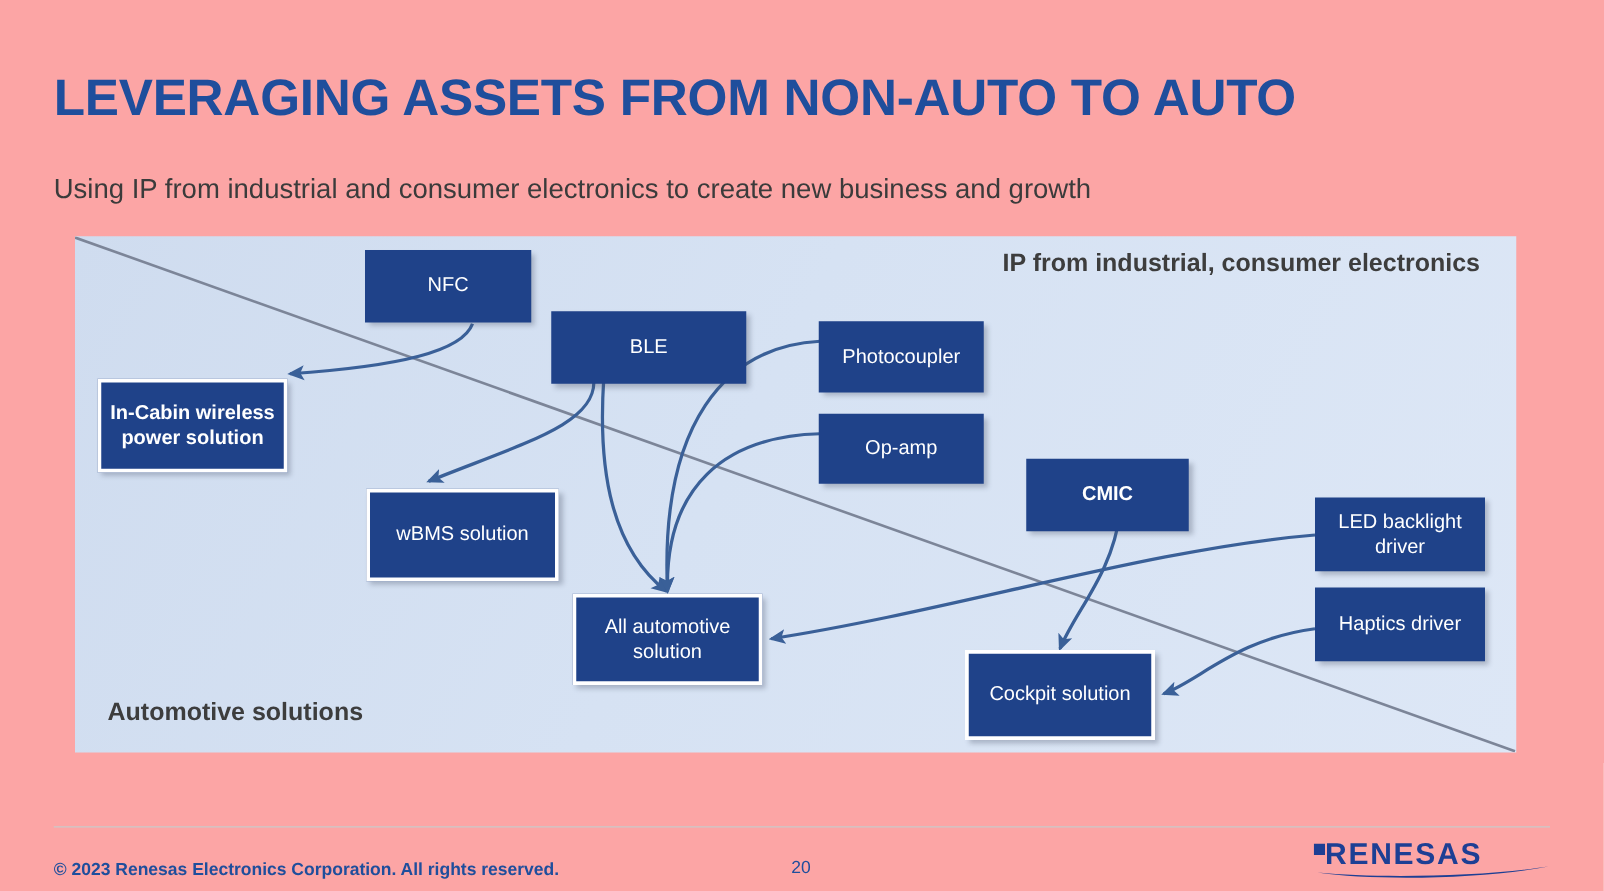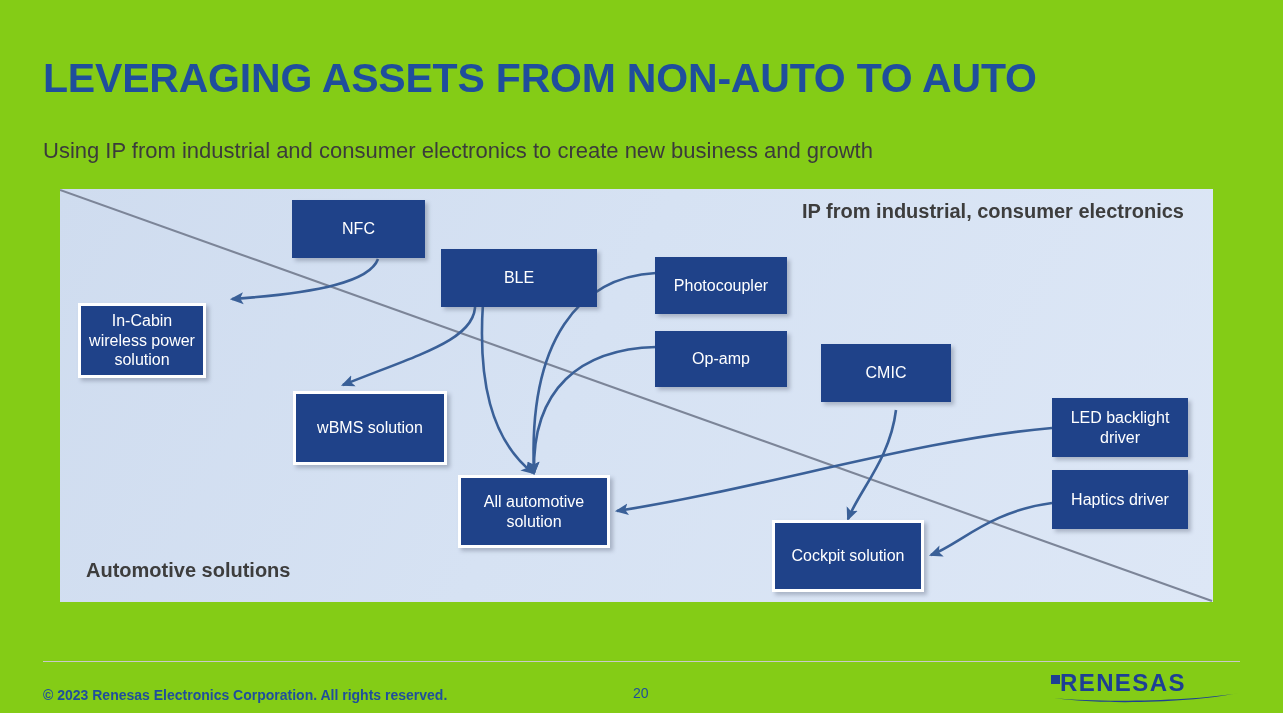--- a/index.html
+++ b/index.html
@@ -5,21 +5,21 @@
   html,body{margin:0;padding:0;background:#ffffff;}
   body{
     width:1283px;height:713px;
     font-family:"Liberation Sans", sans-serif;
     overflow:hidden;
     position:relative;
   }
   #slide{
     position:absolute;inset:0;
     width:1283px;height:713px;
-    background:#84cc16;
+    background:#fca5a5;
     overflow:hidden;
   }
 
   
   #title{
     position:absolute;left:43px;top:55px;
     font-size:41px;font-weight:bold;letter-spacing:-0.2px;
     color:#1f4e9c;white-space:nowrap;
   }
   #subtitle{
@@ -101,27 +101,27 @@
     <div class="panel-label" id="label-auto">Automotive solutions</div>
 
     <div class="node" style="left:232px;top:11px;width:133px;height:58px;">NFC</div>
 
     <div class="node" style="left:381px;top:60px;width:156px;height:58px;text-align:center;">BLE</div>
 
     <div class="node" style="left:595px;top:68px;width:132px;height:57px;">Photocoupler</div>
 
     <div class="node" style="left:595px;top:142px;width:132px;height:56px;">Op-amp</div>
 
-    <div class="node" style="left:761px;top:155px;width:130px;height:58px;">CMIC</div>
+    <div class="node" style="left:761px;top:178px;width:130px;height:58px;font-weight:bold;">CMIC</div>
 
     <div class="node" style="left:992px;top:209px;width:136px;height:59px;">LED backlight driver</div>
 
     <div class="node" style="left:992px;top:281px;width:136px;height:59px;">Haptics driver</div>
 
-    <div class="node framed" style="left:18px;top:114px;width:128px;height:75px;">In-Cabin wireless power solution</div>
+    <div class="node framed" style="left:18px;top:114px;width:152px;height:75px;font-weight:bold;">In-Cabin wireless power solution</div>
 
     <div class="node framed" style="left:189px;top:202px;width:154px;height:74px;margin-left:44px;">wBMS solution</div>
 
     <div class="node framed" style="left:398px;top:286px;width:152px;height:73px;">All automotive solution</div>
 
     <div class="node framed" style="left:712px;top:331px;width:152px;height:72px;">Cockpit solution</div>
 
   </div>
 
   <div style="position:absolute;left:43px;top:661px;width:1197px;height:1px;background:#c9c9c9;"></div>

